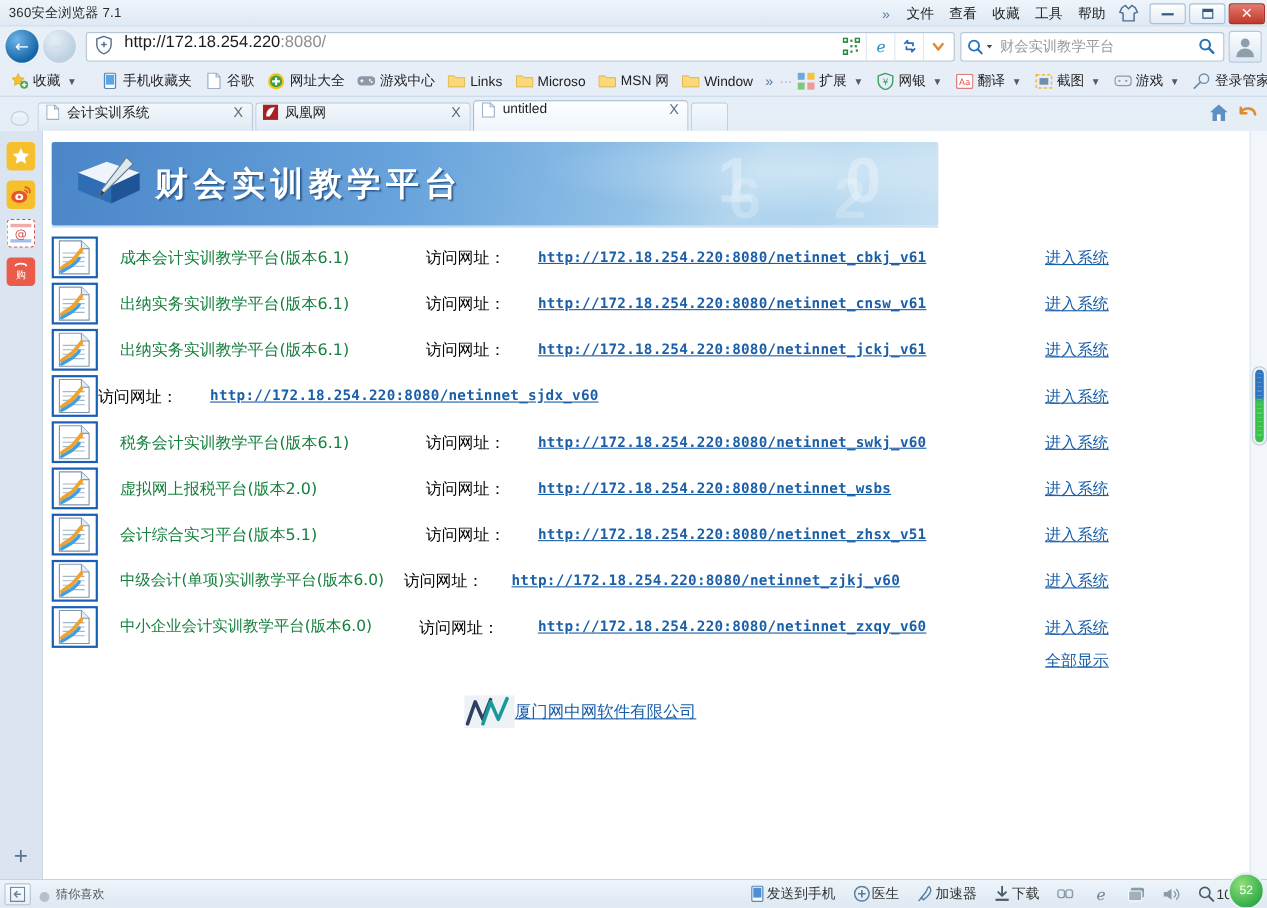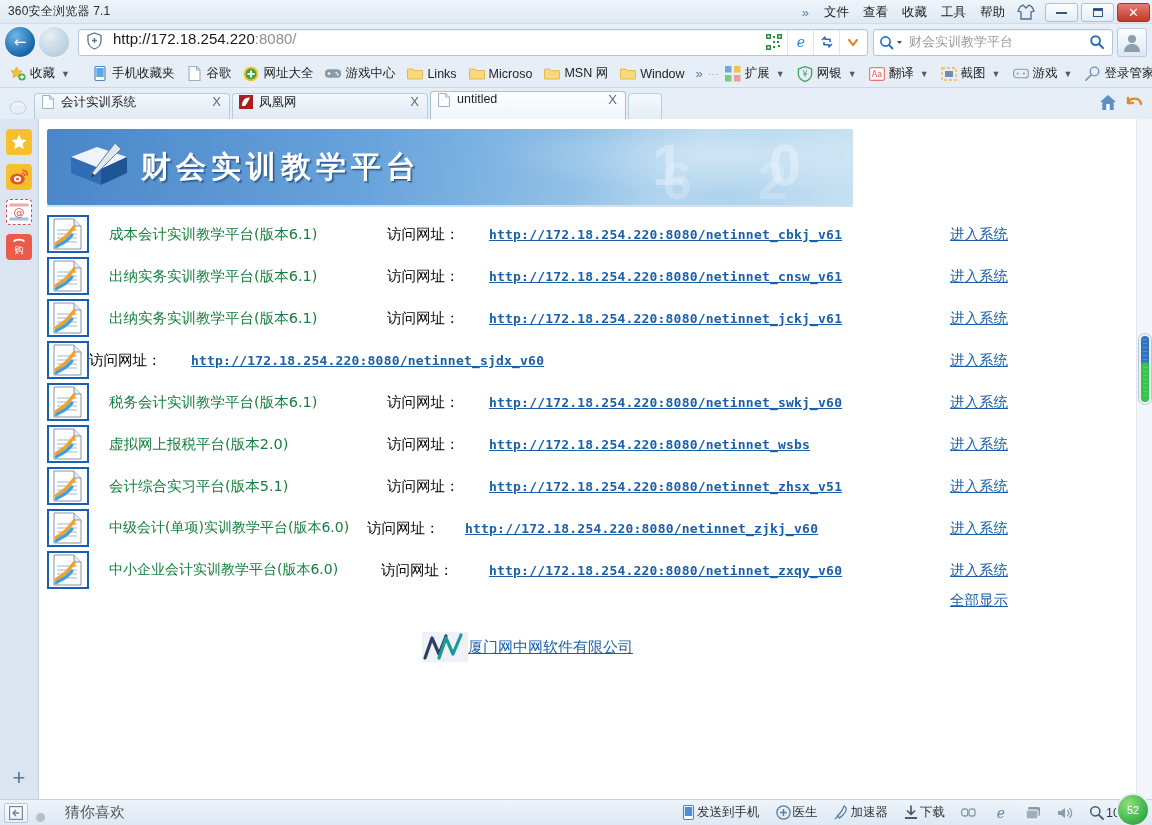--- a/index.html
+++ b/index.html
@@ -183,21 +183,21 @@
 
   
   .statusbar {
     height:26px; flex:none; display:flex; align-items:center; padding:0 4px;
     background:linear-gradient(#eef4fa,#dde8f3); border-top:1px solid #c3d3e2; position:relative;
   }
   .sb-collapse {
     width:24px; height:20px; border:1px solid #b6c7d8; border-radius:2px; background:linear-gradient(#fbfdff,#e6eef6);
     display:flex; align-items:center; justify-content:center; margin-right:8px;
   }
-  .sb-left { display:flex; align-items:flex-end; gap:20px; color:#555; font-size:15px; }
+  .sb-left { display:flex; align-items:flex-end; gap:6px; color:#555; font-size:11px; }
   .sb-dot { width:9px; height:9px; border-radius:50%; background:#b9bfc6; display:inline-block; }
   .sb-right { margin-left:auto; display:flex; align-items:center; gap:0; }
   .sb-item { display:flex; align-items:center; gap:2px; padding:0 8px; color:#333; font-size:12.5px; white-space:nowrap; }
   .sb-zoom { color:#333; font-size:12.5px; padding-right:8px; }
   .sb-green {
     position:absolute; right:2px; bottom:-2px; width:34px; height:34px; border-radius:50%;
     background:radial-gradient(circle at 35% 30%, #8ee07a, #2faa45 75%);
     display:flex; align-items:center; justify-content:center; color:#fff; font-size:11px;
     border:2px solid #e6eef6;
   }

